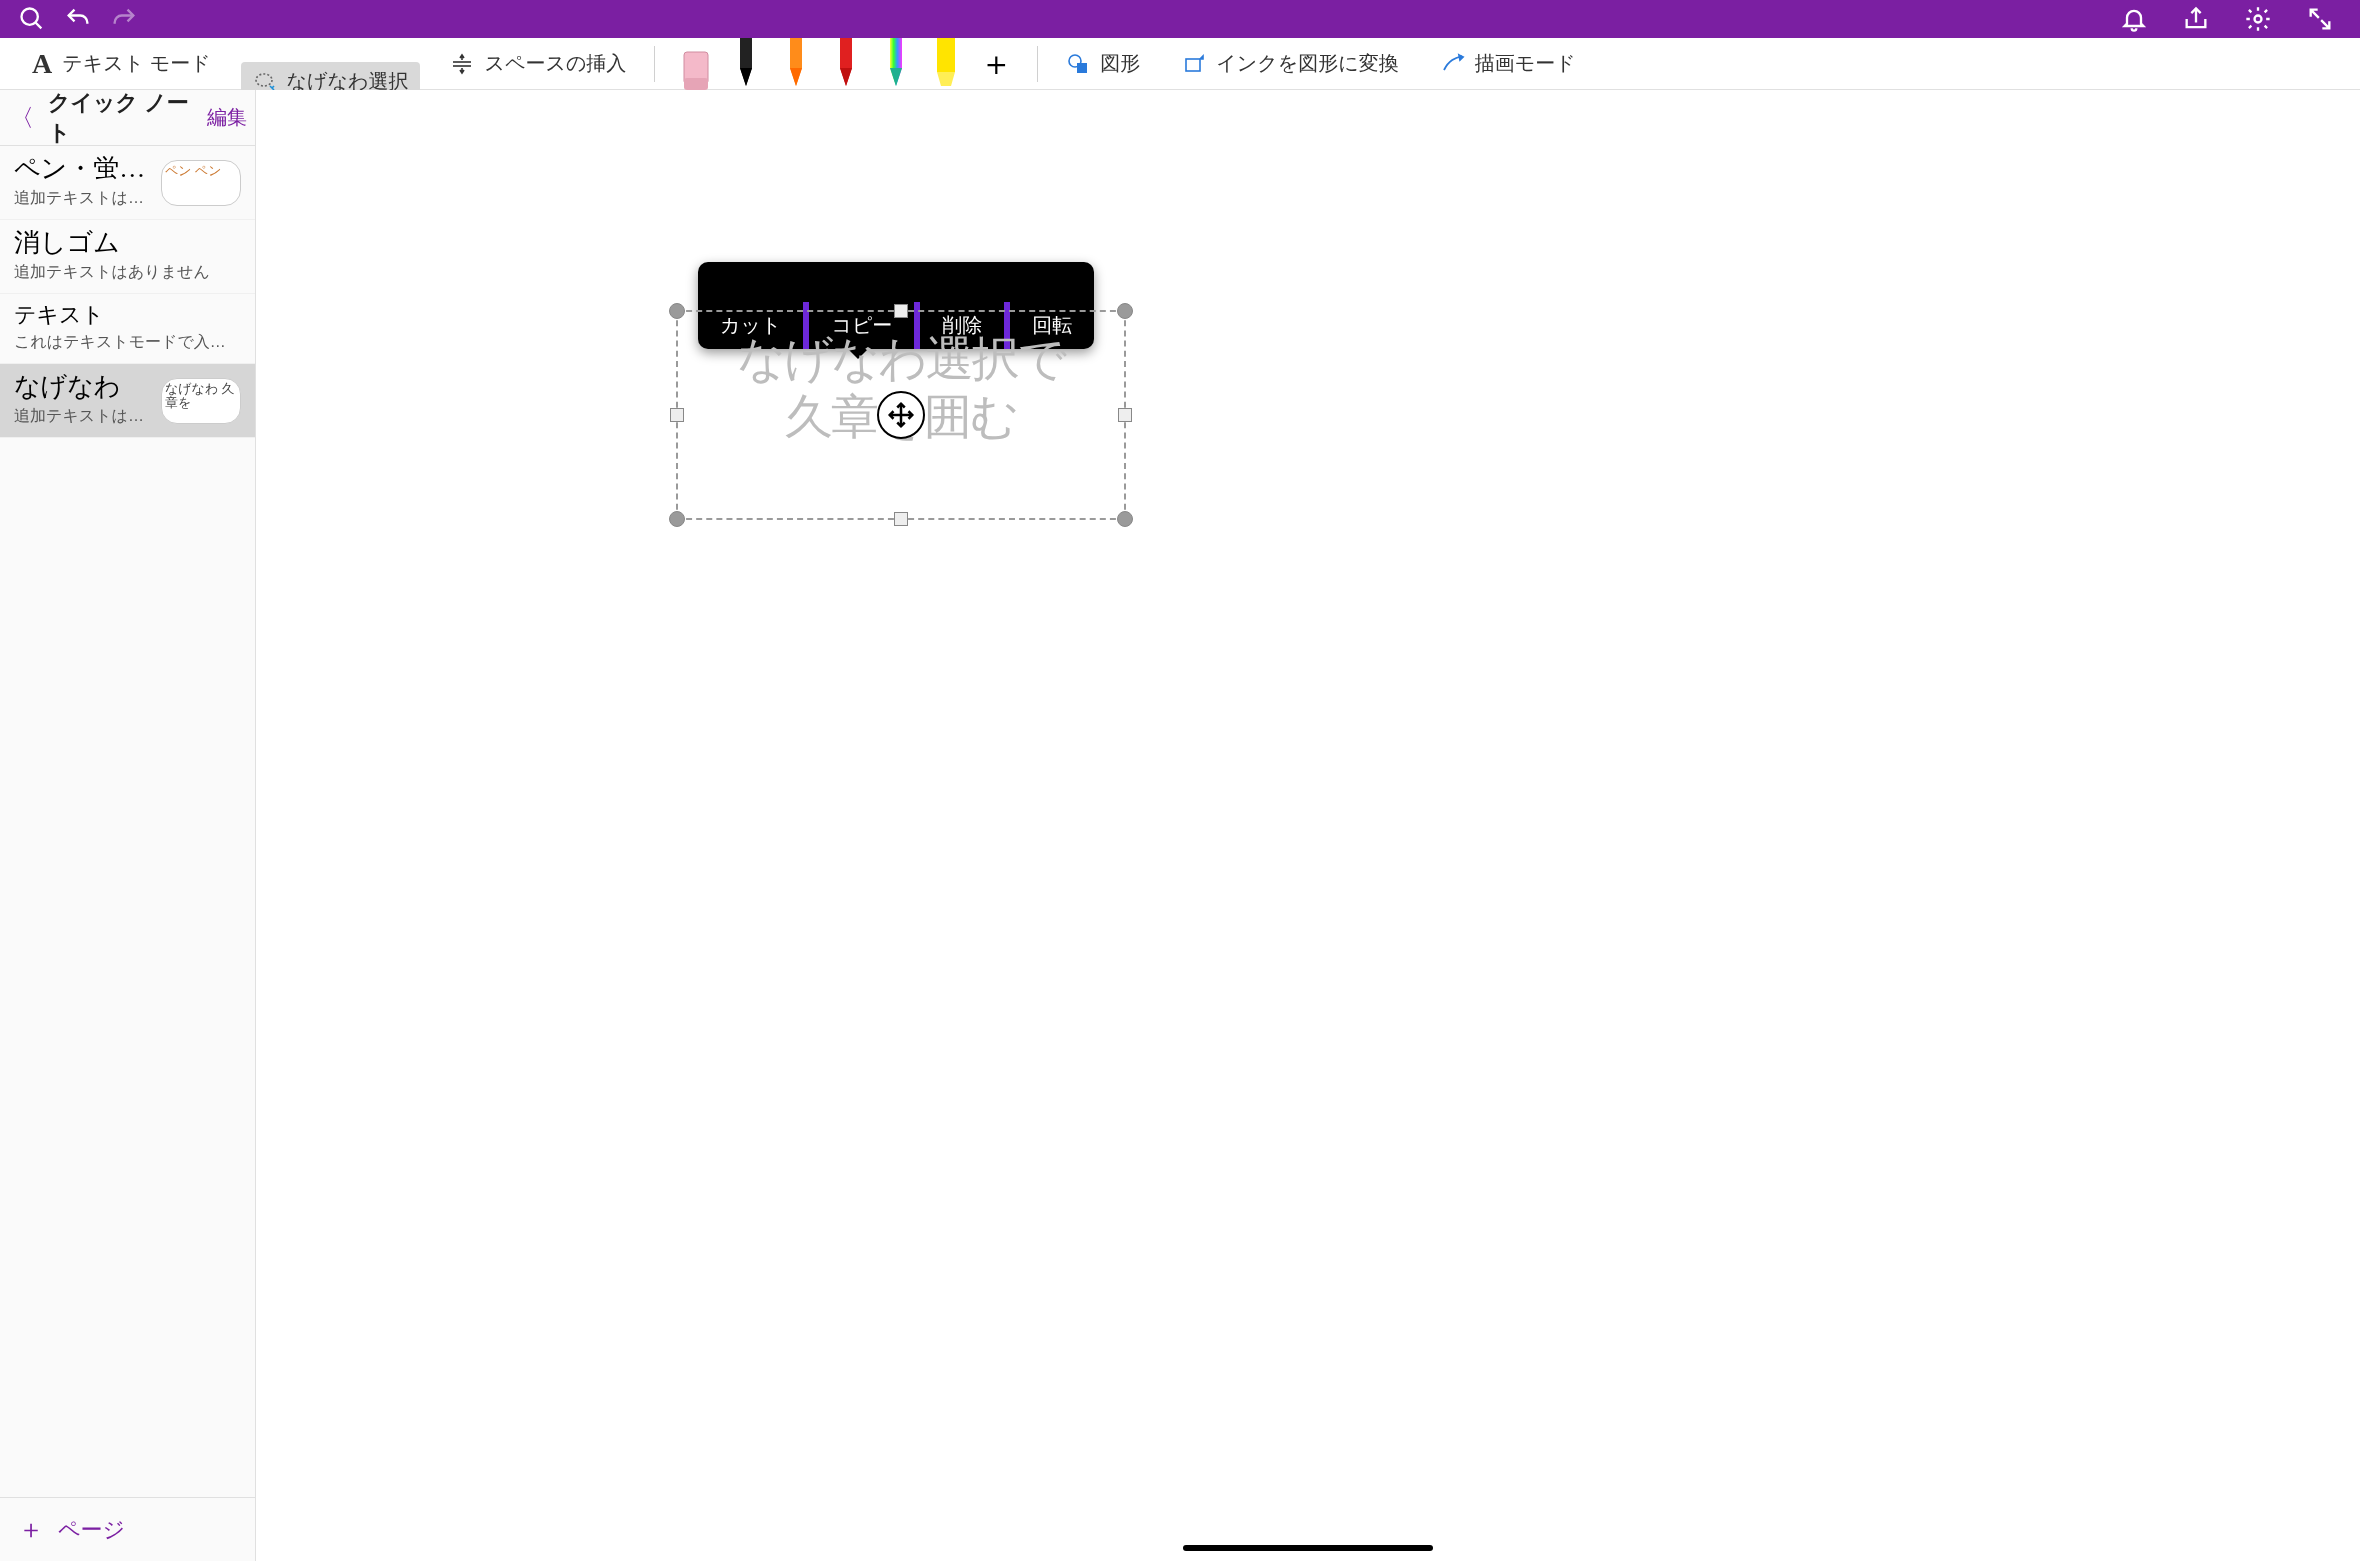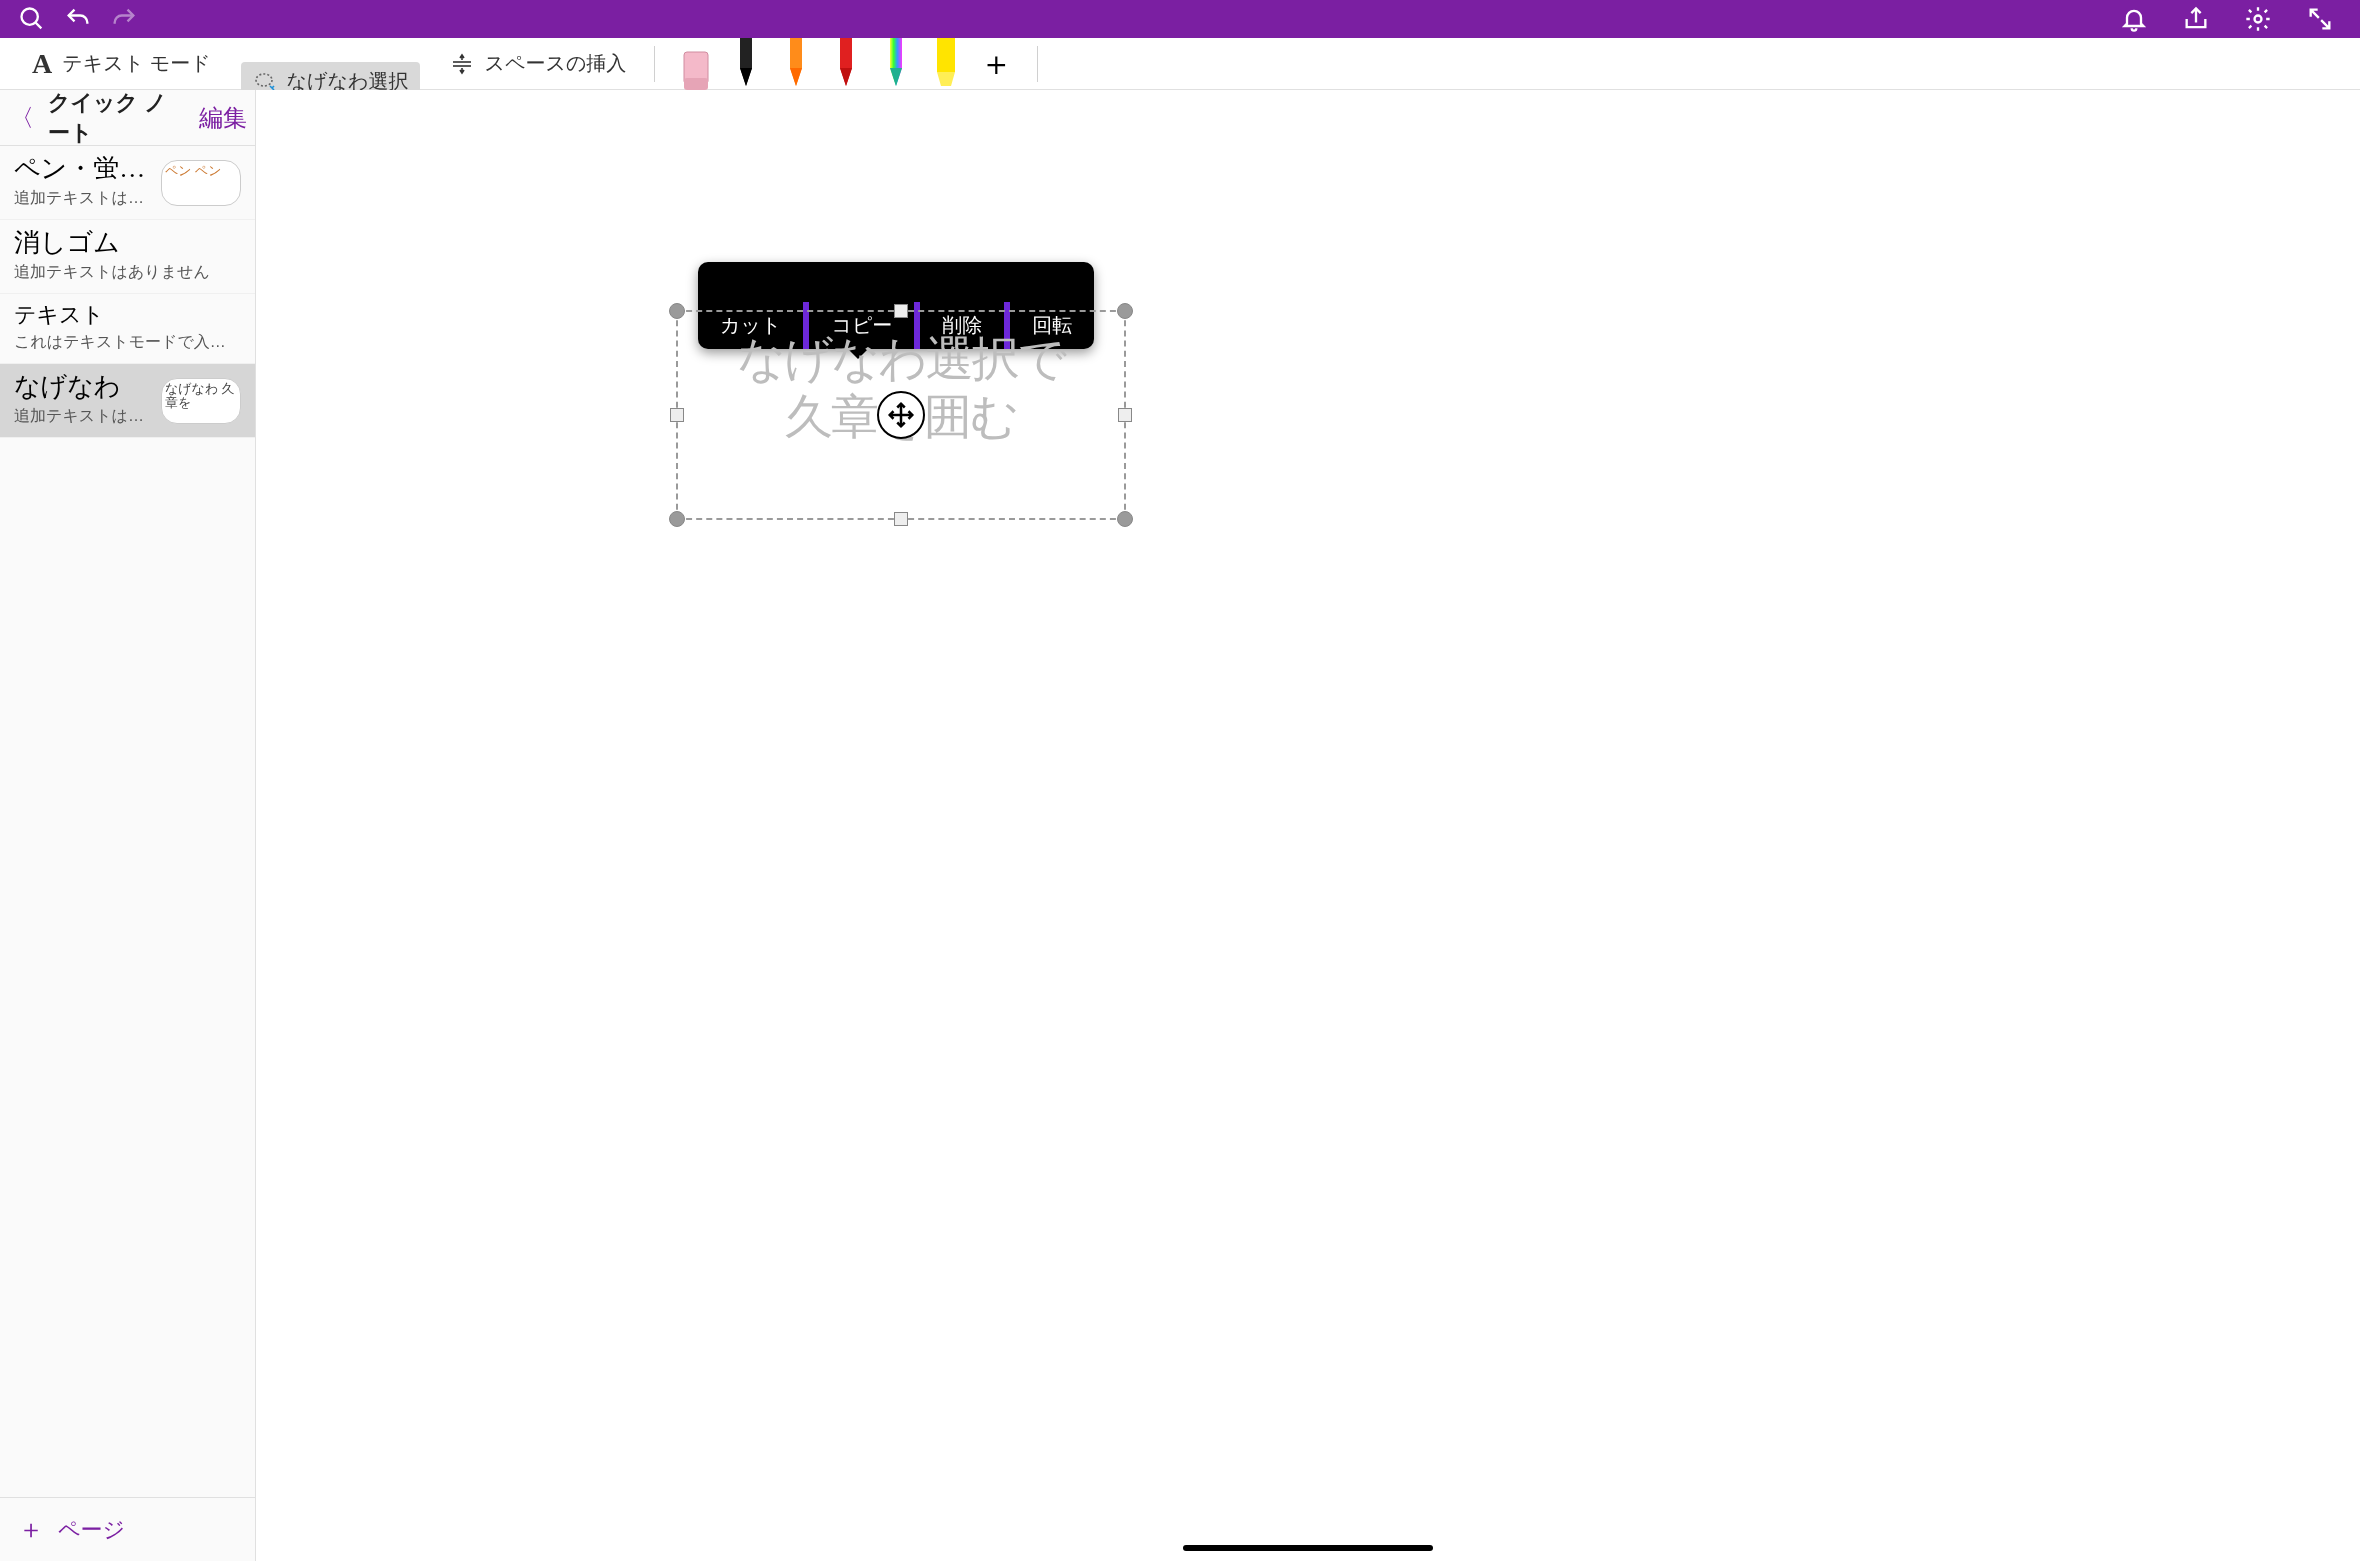--- a/index.html
+++ b/index.html
@@ -39,21 +39,21 @@
   .pens{display:flex;align-items:flex-end;gap:0;height:52px;}
   .pen{width:50px;height:52px;display:flex;justify-content:center;align-items:flex-end;position:relative;cursor:pointer;}
   .plus{width:50px;height:52px;display:flex;align-items:center;justify-content:center;font-size:34px;color:#000;cursor:pointer;font-weight:300;}
 
   
   .body{display:flex;height:calc(100% - 90px);}
   .sidebar{width:256px;border-right:1px solid #e0e0e0;display:flex;flex-direction:column;background:#fafafa;}
   .sidebar-header{display:flex;align-items:center;height:56px;padding:0 8px;gap:12px;border-bottom:1px solid #e0e0e0;}
   .sidebar-header .back{color:var(--purple);font-size:24px;cursor:pointer;width:28px;text-align:center;}
   .sidebar-header .title{font-size:22px;font-weight:600;color:#222;flex:1;}
-  .sidebar-header .edit{color:var(--purple);font-size:24px;cursor:pointer;}
+  .sidebar-header .edit{color:var(--purple);font-size:20px;cursor:pointer;}
   .pagelist{flex:1;overflow:auto;}
   .page-item{display:flex;align-items:center;padding:10px 14px;gap:10px;cursor:pointer;border-bottom:1px solid #f0f0f0;}
   .page-item.selected{background:var(--selected-grey);}
   .page-item .txts{flex:1;min-width:0;}
   .page-item .ptitle{font-family:"Segoe Script","Brush Script MT",cursive;font-size:26px;line-height:1;color:#000;white-space:nowrap;overflow:hidden;text-overflow:ellipsis;}
   .page-item .psub{font-size:16px;color:#555;margin-top:6px;white-space:nowrap;overflow:hidden;text-overflow:ellipsis;}
   .page-item .thumb{width:80px;height:46px;border:1px solid #ccc;border-radius:16px;background:#fff;font-family:"Segoe Script",cursive;font-size:13px;line-height:1.1;padding:3px;color:#444;overflow:hidden;}
   .sidebar-footer{border-top:1px solid #e0e0e0;display:flex;align-items:center;gap:14px;padding:14px 18px;color:var(--purple);font-size:22px;cursor:pointer;}
   .sidebar-footer .plusmark{font-size:26px;}
 
@@ -194,20 +194,43 @@
     <div class="pen">
         <svg width="30" height="52" viewBox="0 0 30 52">
           <rect x="6" y="0" width="18" height="34" fill="#ffe400"></rect>
           <path d="M6 34 h18 l-4 14 h-10 z" fill="#ffee55"></path>
         </svg>
       </div>
     <div class="plus">＋</div>
   </div>
 
   <div class="sep"></div>
+  <div class="tool-group">
+    <div class="tool-btn">
+      <svg class="tool-ico" viewBox="0 0 24 24" fill="none" stroke="#2a7adb" stroke-width="1.6">
+          <circle cx="9" cy="9" r="6"></circle>
+          <rect x="11" y="11" width="10" height="10" fill="#2a7adb" stroke="none"></rect>
+        </svg>
+      <span>図形</span>
+    </div>
+    <div class="tool-btn">
+      <svg class="tool-ico" viewBox="0 0 24 24" fill="none" stroke="#2a7adb" stroke-width="1.6">
+          <rect x="4" y="7" width="14" height="12"></rect>
+          <path d="M18 7 l3-3 v3 h-3" fill="#2a7adb"></path>
+        </svg>
+      <span>インクを図形に変換</span>
+    </div>
+    <div class="tool-btn">
+      <svg class="tool-ico" viewBox="0 0 24 24" fill="none" stroke="#2a7adb" stroke-width="1.8">
+          <path d="M3 18 C8 8 14 6 21 4"></path>
+          <path d="M18 3 l4 2 -3 3 z" fill="#2a7adb"></path>
+        </svg>
+      <span>描画モード</span>
+    </div>
+  </div>
 </div>
 
 <div class="body">
 
   <div class="sidebar">
     <div class="sidebar-header">
       <span class="back">〈</span>
       <span class="title">クイック ノート</span>
       <span class="edit">編集</span>
     </div>

